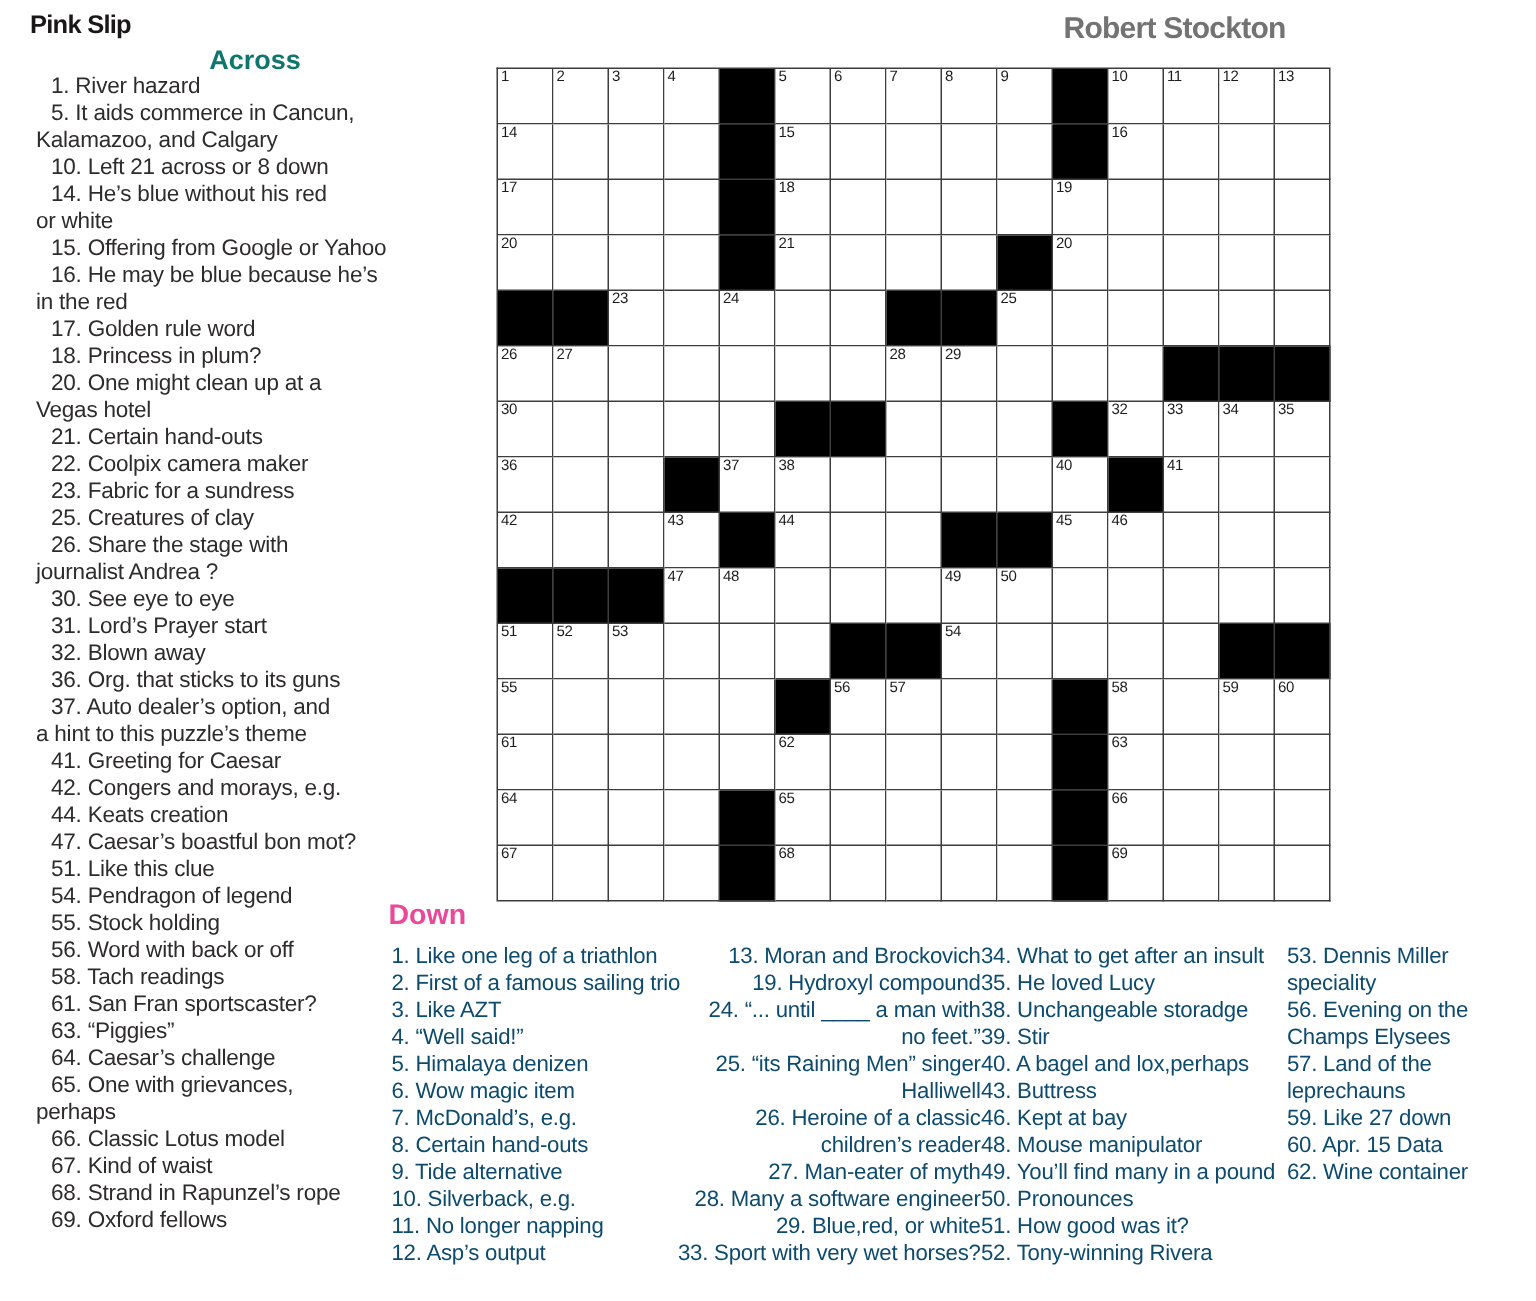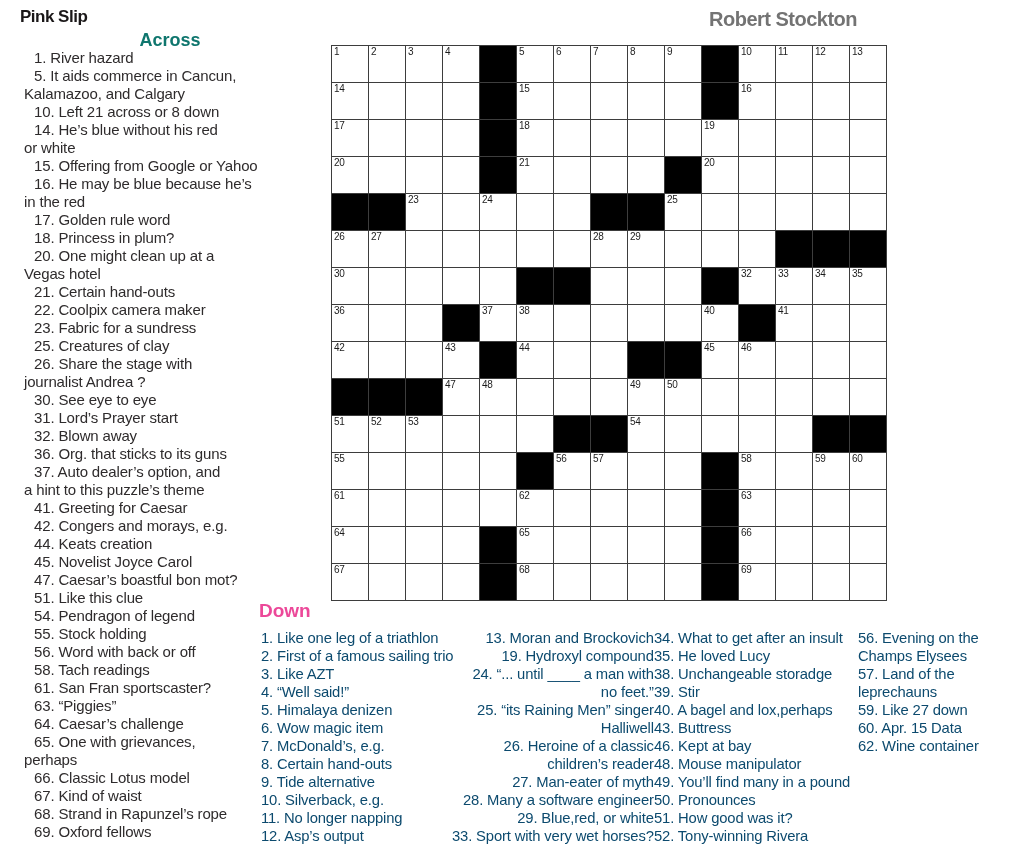--- a/index.html
+++ b/index.html
@@ -80,21 +80,20 @@
 journalist Andrea ?</p>
       <p class="clue">30. See eye to eye</p>
       <p class="clue">31. Lord’s Prayer start</p>
       <p class="clue">32. Blown away</p>
       <p class="clue">36. Org. that sticks to its guns</p>
       <p class="clue">37. Auto dealer’s option, and
 a hint to this puzzle’s theme</p>
       <p class="clue">41. Greeting for Caesar</p>
       <p class="clue">42. Congers and morays, e.g.</p>
       <p class="clue">44. Keats creation</p>
-      <p class="clue">45. Novelist Joyce Carol</p>
       <p class="clue">47. Caesar’s boastful bon mot?</p>
       <p class="clue">51. Like this clue</p>
       <p class="clue">54. Pendragon of legend</p>
       <p class="clue">55. Stock holding</p>
       <p class="clue">56. Word with back or off</p>
       <p class="clue">58. Tach readings</p>
       <p class="clue">61. San Fran sportscaster?</p>
       <p class="clue">63. “Piggies”</p>
       <p class="clue">64. Caesar’s challenge</p>
       <p class="clue">65. One with grievances,
@@ -504,20 +503,22 @@
       <p class="clue">40. A bagel and lox,perhaps</p>
       <p class="clue">43. Buttress</p>
       <p class="clue">46. Kept at bay</p>
       <p class="clue">48. Mouse manipulator</p>
       <p class="clue">49. You’ll find many in a pound</p>
       <p class="clue">50. Pronounces</p>
       <p class="clue">51. How good was it?</p>
       <p class="clue">52. Tony-winning Rivera</p>
     </div>
   <div class="down-col" id="down-col-3" style="left:858px;">
+      <p class="clue">53. Dennis Miller
+speciality</p>
       <p class="clue">56. Evening on the
 Champs Elysees</p>
       <p class="clue">57. Land of the
 leprechauns</p>
       <p class="clue">59. Like 27 down</p>
       <p class="clue">60. Apr. 15 Data</p>
       <p class="clue">62. Wine container</p>
     </div>
 </div>
 

